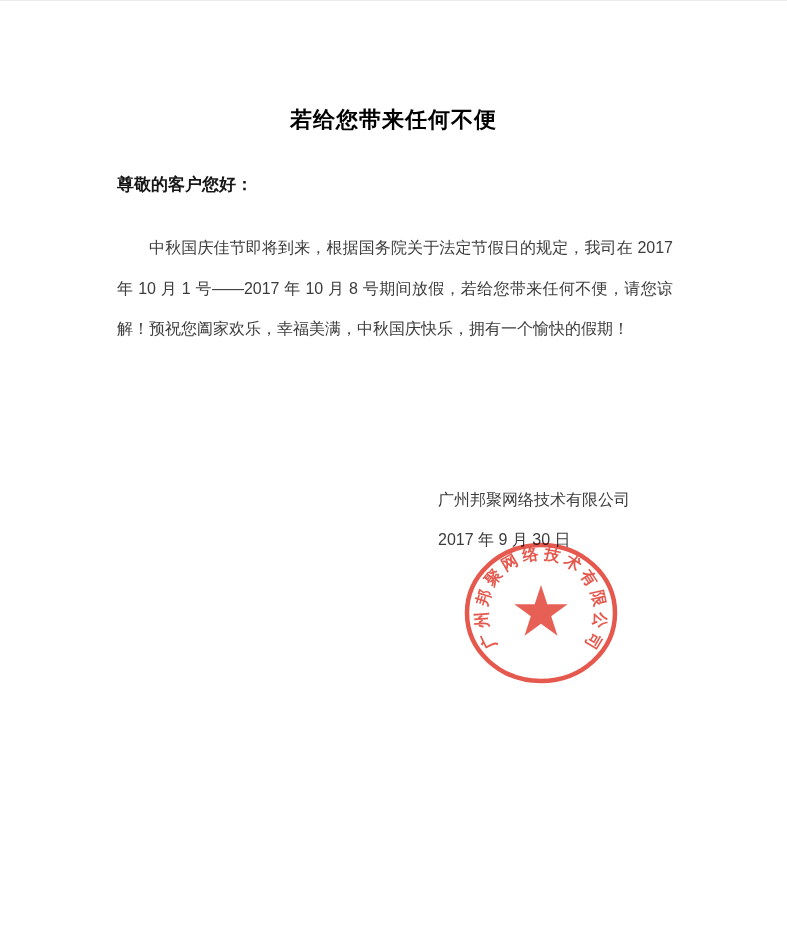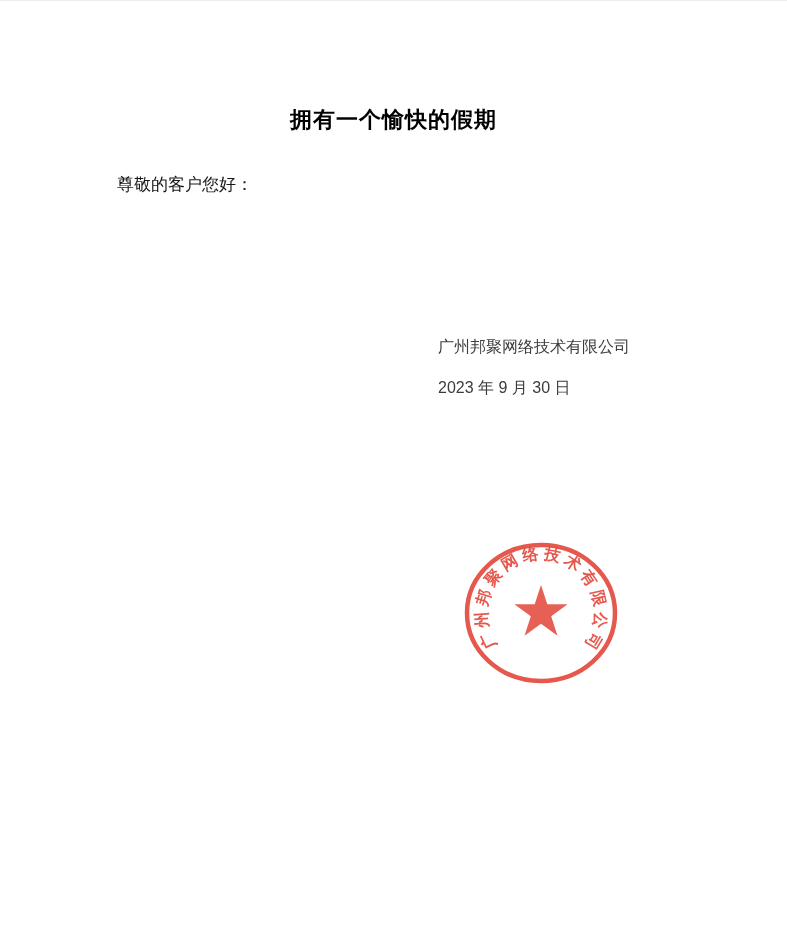--- a/index.html
+++ b/index.html
@@ -27,21 +27,21 @@
     text-align: center;
     font-size: 22px;
     font-weight: bold;
     letter-spacing: 1px;
     line-height: 32px;
     color: #000000;
   }
   .greeting {
     margin: 37px 114px 0 117px;
     font-size: 17px;
-    font-weight: normal;
+    font-weight: bold;
     line-height: 24px;
     color: #161616;
   }
   .bodytext {
     margin: 31px 0 0 0;
     padding: 0 114px 0 117px;
   }
   .bodytext p {
     margin: 0;
     font-size: 16px;
@@ -71,30 +71,31 @@
   .stamp text {
     font-family: "Liberation Sans", sans-serif;
     font-weight: bold;
   }
 </style>
 </head>
 <body>
 
 <div class="page">
 
-  <h1 class="title">拥有一个愉快的假期</h1>
+  <h1 class="title">若给您带来任何不便</h1>
 
   <p class="greeting">尊敬的客户您好：</p>
 
   <div class="bodytext">
+    <p>中秋国庆佳节即将到来，根据国务院关于法定节假日的规定，我司在 2017 年 10 月 1 号——2017 年 10 月 8 号期间放假，若给您带来任何不便，请您谅解！预祝您阖家欢乐，幸福美满，中秋国庆快乐，拥有一个愉快的假期！</p>
   </div>
 
   <div class="signature">
     <p>广州邦聚网络技术有限公司</p>
-    <p>2023 年 9 月 30 日</p>
+    <p>2017 年 9 月 30 日</p>
   </div>
 
   <svg class="stamp" viewBox="-90 -90 180 180" width="180" height="180" xmlns="http://www.w3.org/2000/svg">
     <ellipse cx="0" cy="0" rx="74" ry="68" fill="none" stroke-width="4.5" stroke-opacity="0.92" stroke="#e13528"></ellipse>
     <path id="sealArc" d="M -38.2 38.2 A 54 54 0 1 1 38.2 38.2" fill="none"></path>
     <text font-size="16" letter-spacing="4.2" fill-opacity="0.92" fill="#e13528">
       <textPath href="#sealArc" startOffset="8">广州邦聚网络技术有限公司</textPath>
     </text>
     <polygon points="0,-28 6.3,-8.7 26.6,-8.7 10.2,3.3 16.5,22.7 0,10.7 -16.5,22.7 -10.2,3.3 -26.6,-8.7 -6.3,-8.7" fill-opacity="0.88" fill="#e13528"></polygon>
   </svg>

